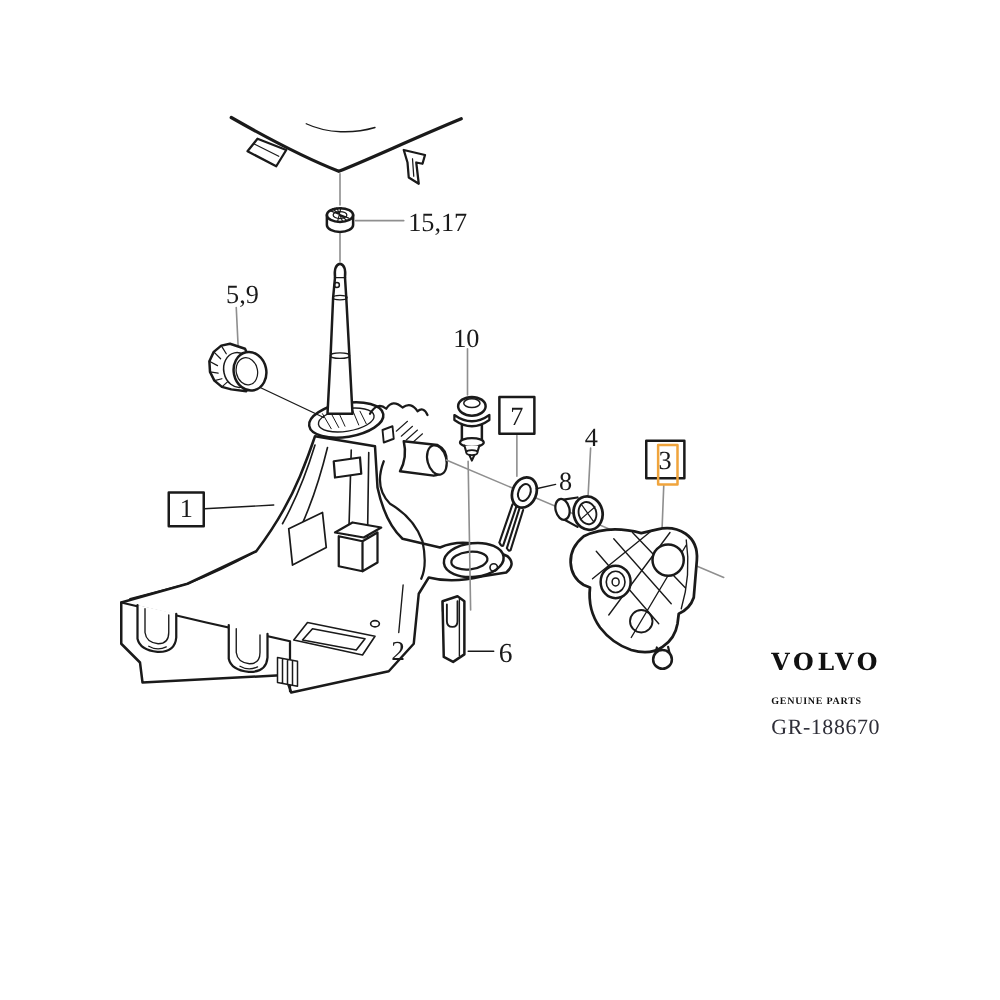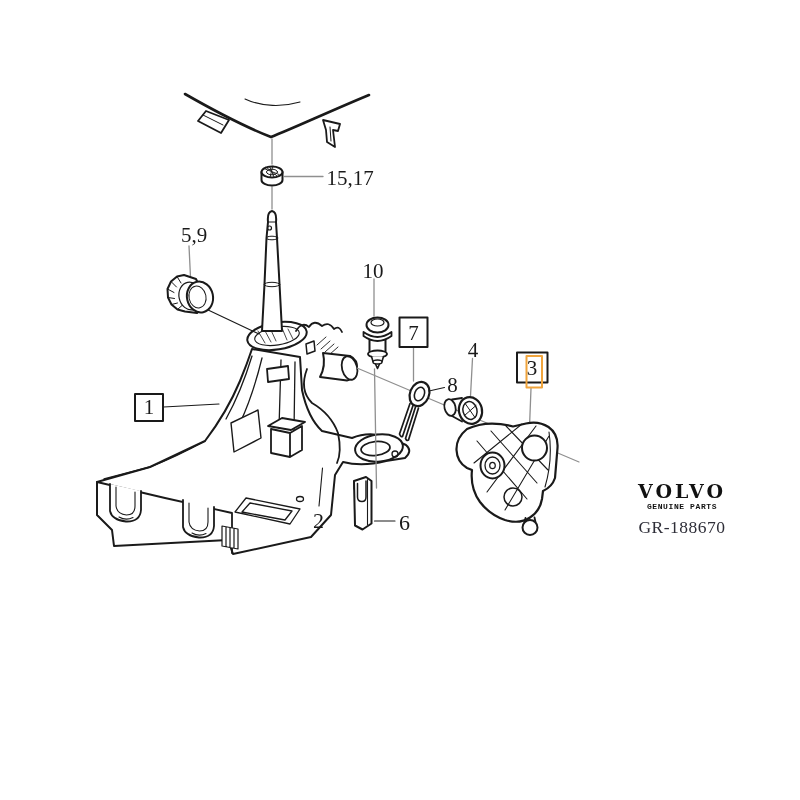--- a/index.html
+++ b/index.html
@@ -2,25 +2,25 @@
 <html><head>
 <meta charset="utf-8">
 <style>
   html,body{margin:0;padding:0;background:#ffffff;}
   .stage{position:relative;width:800px;height:800px;background:#ffffff;overflow:hidden;
          font-family:"Liberation Serif","DejaVu Serif",serif;}
   svg{position:absolute;left:0;top:0;}
   svg text{font-family:"Liberation Serif","DejaVu Serif",serif;fill:#1a1a1a;}
   .callout-txt{font-size:21px;}
   .callout-txt-lg{font-size:22px;}
-  .brand{position:absolute;left:617px;top:482px;width:130px;text-align:center;color:#111;}
+  .brand{position:absolute;left:617px;top:521px;width:130px;text-align:left;color:#111;}
   .brand-logo{font-family:"DejaVu Serif","Liberation Serif",serif;font-weight:bold;
               font-size:19px;letter-spacing:3px;line-height:1.0;}
-  .brand-tag{font-family:Liberation Mono, monospace;font-weight:bold;
-             font-size:8px;letter-spacing:0.6px;margin-top:1px;}
+  .brand-tag{font-family:Liberation Serif, serif;font-weight:bold;
+             font-size:8px;letter-spacing:0.6px;margin-top:16px;}
   .brand-gr{font-family:"Liberation Serif","DejaVu Serif",serif;font-size:17.5px;
             color:#2e2e38;margin-top:6px;letter-spacing:0.5px;}
 </style>
 </head>
 <body>
 
 <div class="stage">
 <svg width="800" height="800" viewBox="0 0 800 800" stroke-linecap="round" stroke-linejoin="round" fill="none">
 
   <g>

